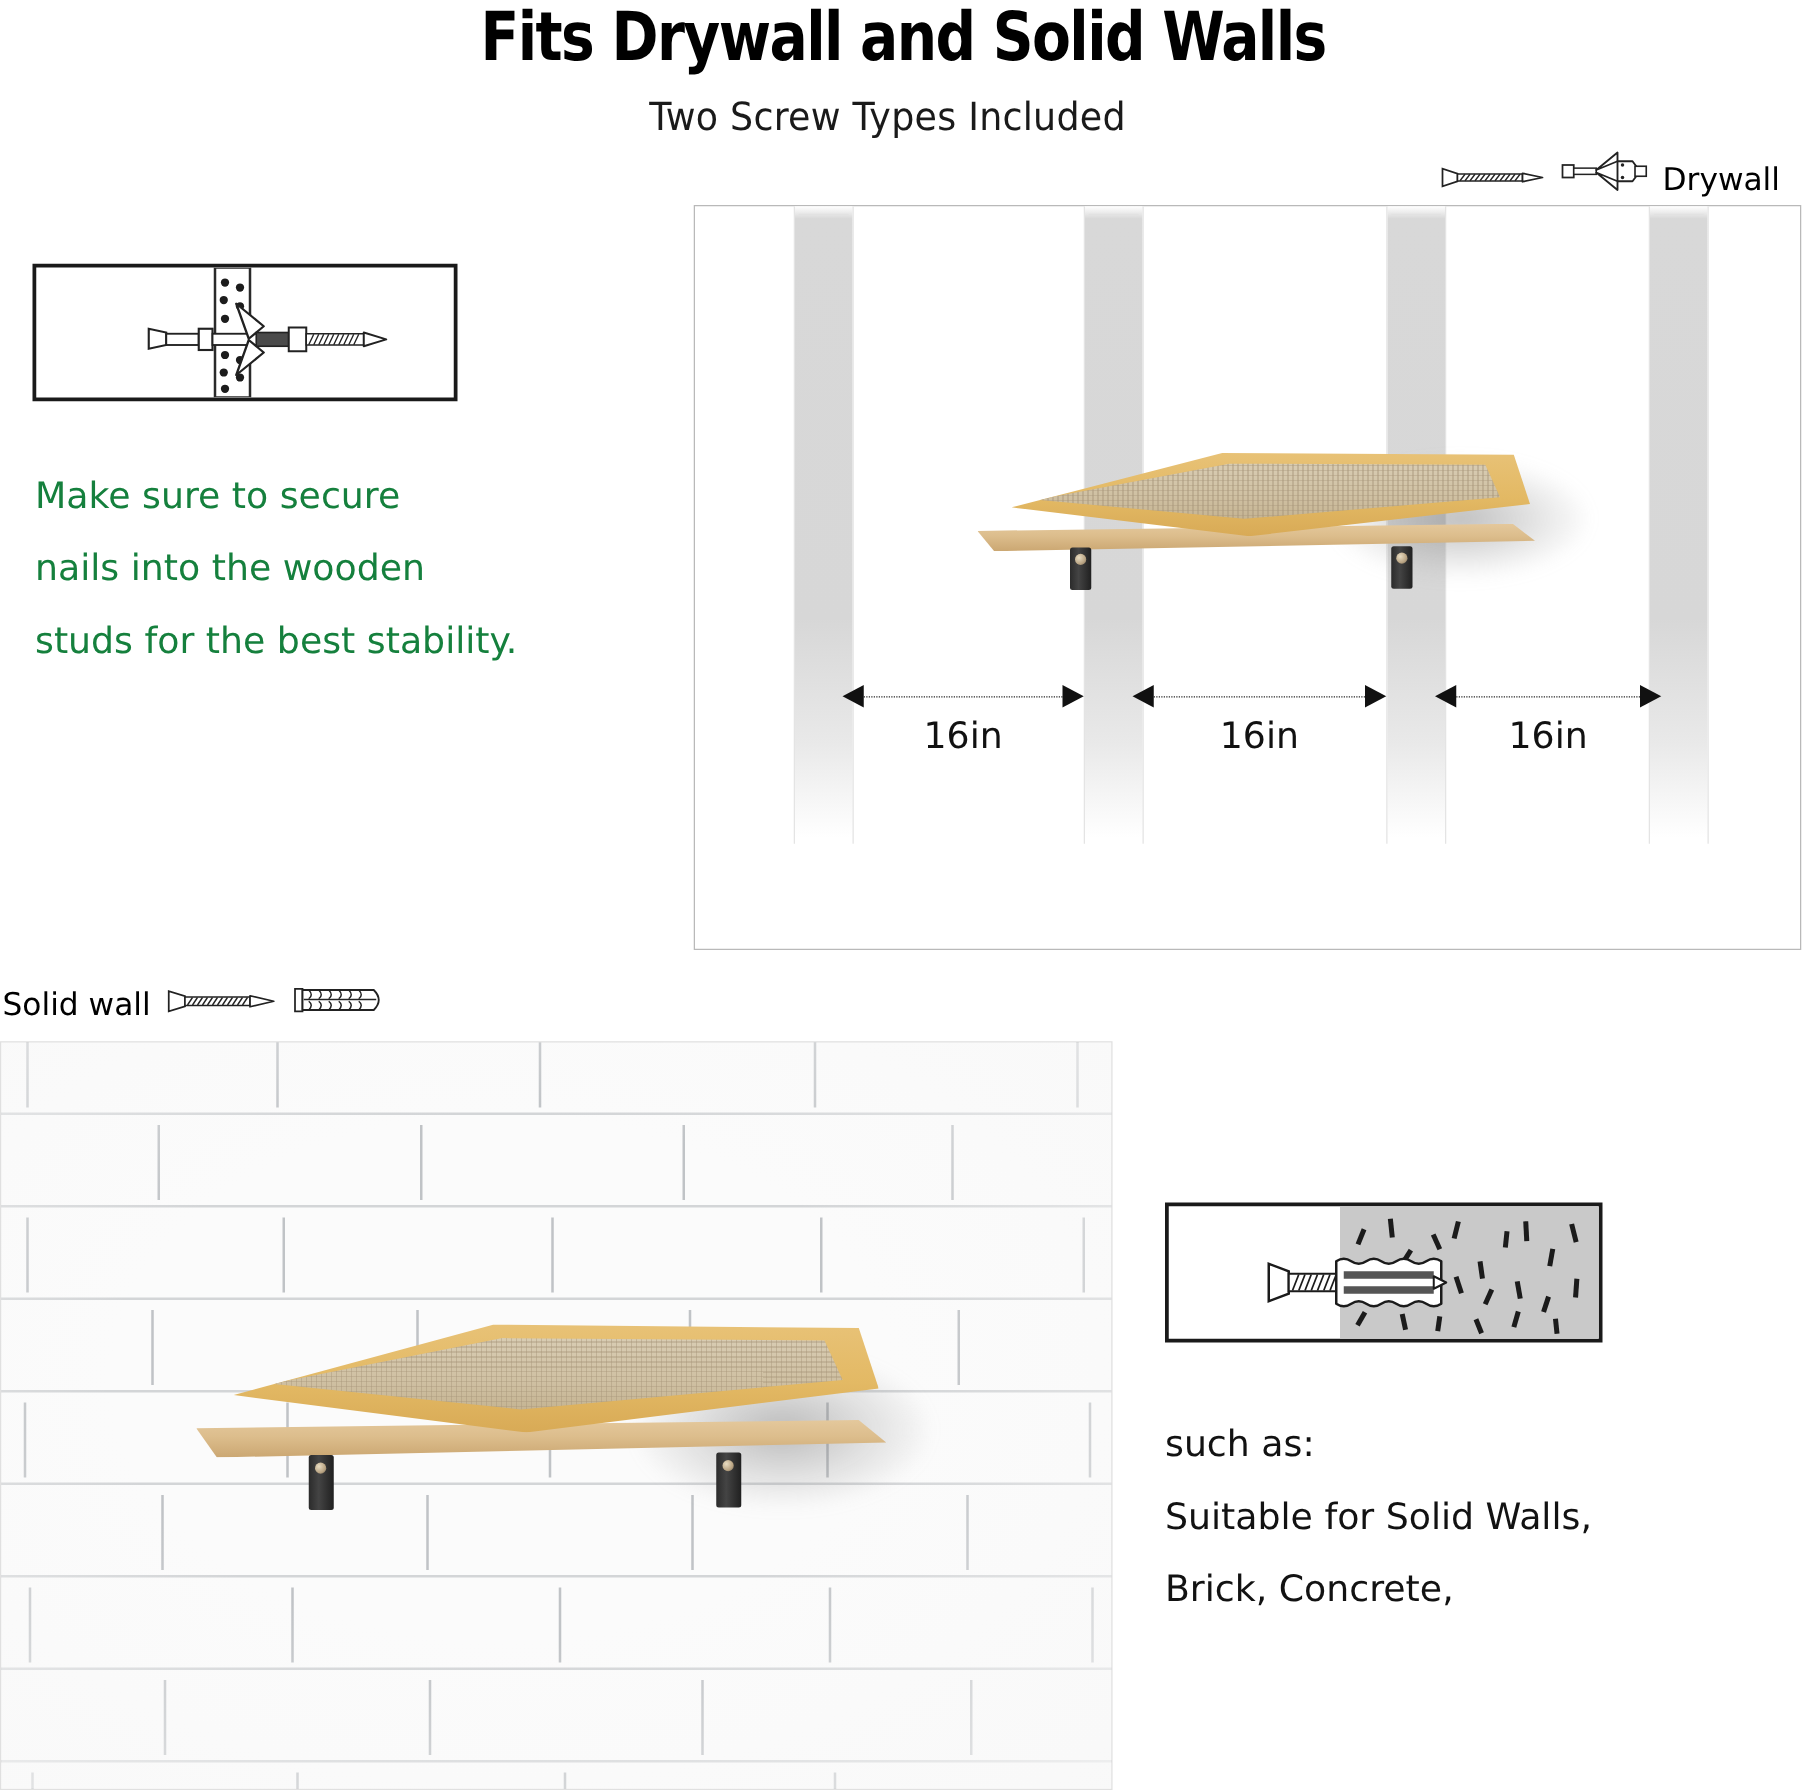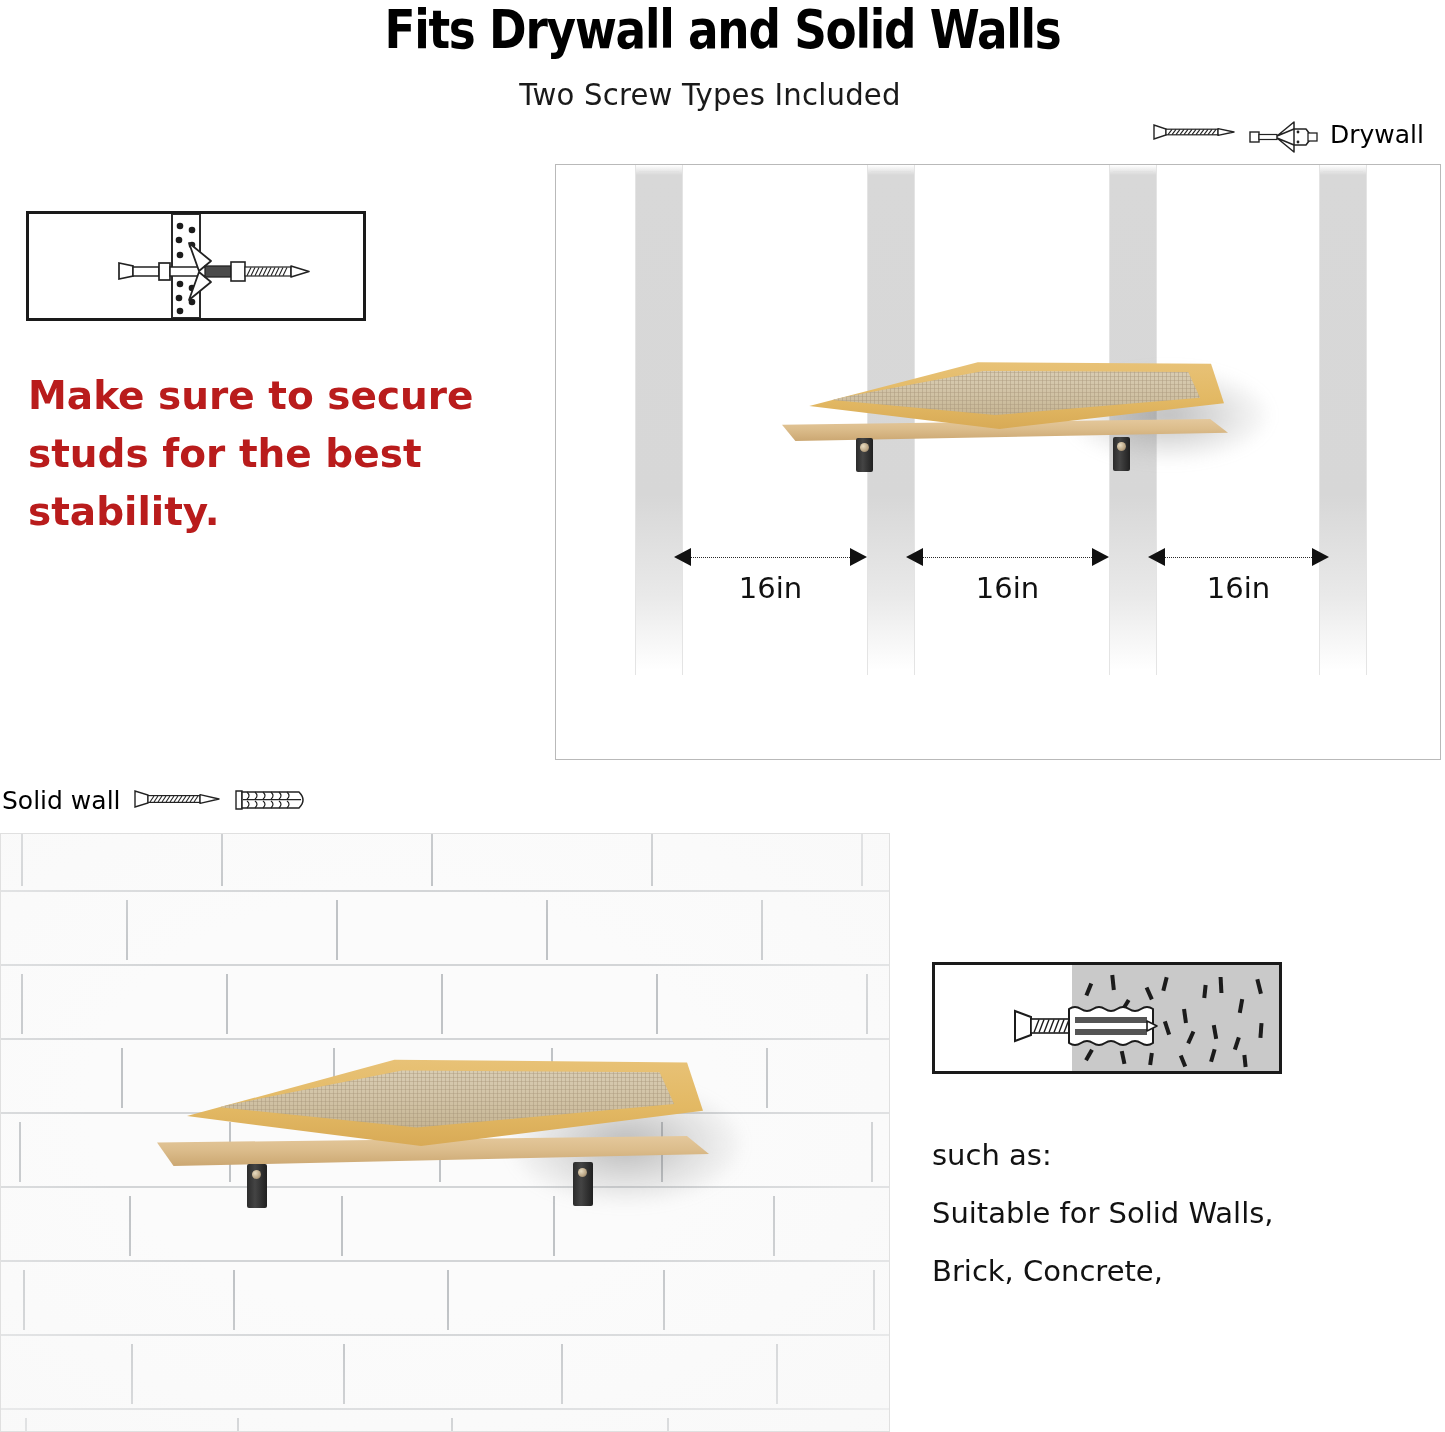--- a/index.html
+++ b/index.html
@@ -43,21 +43,21 @@
     letter-spacing: 0.2px;
     transform: scaleX(0.94);
     transform-origin: center top;
     color: #1a1a1a;
   }
 
   
   .legend-row {
     position: absolute;
     display: flex;
-    align-items: flex-start;
+    align-items: flex-end;
     gap: 10px;
   }
   #legend-drywall { left: 1150px; top: 120px; }
   #legend-solid   { left: 2px;   top: 786px; }
   .legend-label {
     font-size: 25px;
     font-weight: 500;
     color: #000;
     white-space: nowrap;
   }
@@ -162,24 +162,23 @@
     font-weight: 400;
     color: #111111;
   }
 
   
   #left-note {
     position: absolute;
     left: 28px;
     top: 367px;
     width: 460px;
-    font-size: 39px;
+    font-size: 29px;
     line-height: 58px;
-    color: #b91c1c;
-    font-weight: bold;
+    color: #15803d;
   }
 
   
   .section-box {
     position: absolute;
     border: 3px solid #1a1a1a;
     background: #ffffff;
     box-sizing: border-box;
     overflow: hidden;
   }
@@ -367,20 +366,21 @@
         <path d="M246 61.8 L250 53.4"></path>
         <path d="M250 61.8 L254 53.4"></path>
       <path d="M254 61.8 L258 53.4"></path>
     </g>
     <path d="M262 52 L280 57.5 L262 63 Z" fill="#ffffff" stroke="#222" stroke-width="1.6" stroke-linejoin="round"></path>
   </svg>
 </div>
 
 <div id="left-note">
   <div>Make sure to secure</div>
+  <div>nails into the wooden</div>
   <div>studs for the best stability.</div>
 </div>
 
 <div id="drywall-panel">
 
   <div class="stud" style="left:79px;"></div>
   <div class="stud" style="left:311px;"></div>
   <div class="stud" style="left:553px;"></div>
   <div class="stud" style="left:763px;"></div>
 

